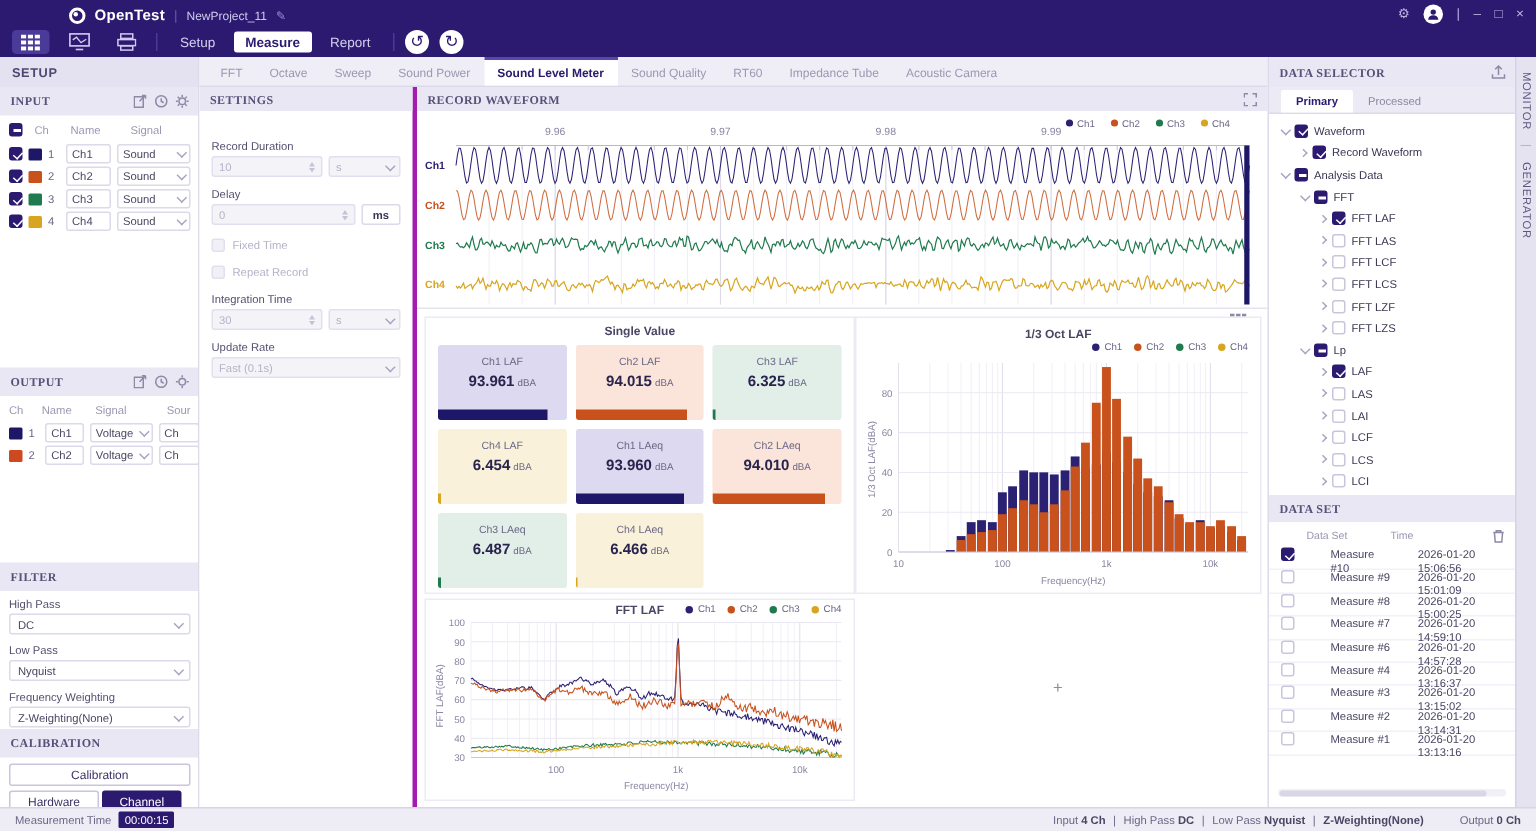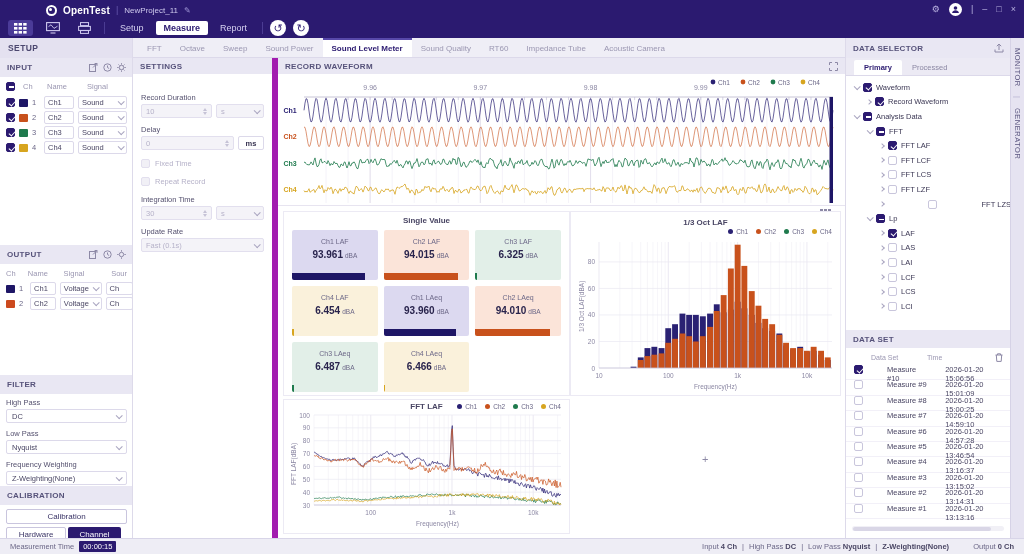--- a/index.html
+++ b/index.html
@@ -20,21 +20,21 @@
   .avatar { width:13px; height:13px; background:#fff; border-radius:50%; display:flex; align-items:center; justify-content:center; }
   .toolbar { position:absolute; left:8px; top:19px; height:18px; display:flex; align-items:center; gap:7px; }
   .icon-btn { width:25px; height:16px; border-radius:3px; display:flex; align-items:center; justify-content:center; }
   .icon-btn.active { background:#4b3b98; }
   .tb-sep { width:1px; height:12px; background:#4b3c93; }
   .nav-item { color:#d5d0f0; font-size:9px; padding:2px 8px; border-radius:2px; }
   .nav-item.active { background:#fff; color:#2b1a70; font-weight:bold; }
   .round-btn { width:16px; height:16px; border-radius:50%; background:#fff; color:#2b1a70; display:flex; align-items:center; justify-content:center; font-size:11px; line-height:16px; }
 
   
-  .phead { background:#e9e7f3; color:#56527a; font-size:8px; font-weight:bold; letter-spacing:.3px; display:flex; align-items:center; padding:0 7px; }
+  .phead { background:#e9e7f3; color:#56527a; font-size:8px; font-weight:bold; letter-spacing:.3px; display:flex; align-items:center; padding:0 7px;font-family:Liberation Serif, serif; }
   .phead .sp { flex:1; }
   .phicons { display:flex; gap:5px; color:#8d89a6; font-size:8px; align-items:center; }
 
   
   .sidebar-left { position:absolute; left:0; top:38px; width:133px; height:500px; background:#fff; border-right:1px solid #dddaea; overflow:hidden; }
   .sb-abs { position:absolute; left:0; width:133px; }
   .setup-hd { top:0; height:20px; background:#e4e1f0; color:#4c4870; font-size:8.5px; font-weight:bold; display:flex; align-items:center; padding:0 8px; letter-spacing:.4px; }
   .colhead { color:#9b97b2; font-size:7.5px; }
   .cb { width:9px; height:9px; border:1px solid #c9c6dc; border-radius:2px; background:#fff; position:relative; flex:none; }
   .cb.on { background:#2b1a70; border-color:#2b1a70; }
@@ -51,21 +51,21 @@
   .fsel { height:14px; border:1px solid #dcd9ea; border-radius:2px; background:#fff; display:flex; align-items:center; justify-content:space-between; padding:0 5px; font-size:7.5px; color:#4a4664; }
   .btn-outline { height:15px; border:1px solid #c9c5de; border-radius:2px; background:#fff; color:#3a3466; font-size:8px; display:flex; align-items:center; justify-content:center; }
   .btn-dark { height:15px; border-radius:2px; background:#2b1a70; color:#fff; font-size:8px; display:flex; align-items:center; justify-content:center; }
 
   
   .tabstrip { position:absolute; left:133px; top:38px; width:712px; height:20px; background:#efeef6; border-bottom:1px solid #dcd9ea; display:flex; align-items:stretch; padding-left:5px; }
   .mtab { padding:0 9px; font-size:8px; color:#9b97b2; display:flex; align-items:center; border-top:2px solid transparent; white-space:nowrap; }
   .mtab.active { background:#fff; color:#2b1a70; font-weight:bold; border-top:2px solid #5748a9; }
 
   
-  .settings { position:absolute; left:133px; top:58px; width:145px; height:480px; background:#fff; border-right:6px solid #a21caf; }
+  .settings { position:absolute; left:133px; top:58px; width:145px; height:480px; background:#fff; border-right:3px solid #a21caf; }
   .settings .phead { height:16px; }
   .sbody { padding:6px 8px;margin-top:13px; }
   .sfield { margin-bottom:7px; }
   .frow { display:flex; gap:4px; }
   .num-in { flex:1; height:14px; border:1px solid #e2dfee; background:#f4f3f8; border-radius:2px; color:#b6b2c9; font-size:7.5px; display:flex; align-items:center; padding:0 4px; justify-content:space-between; }
   .stepper { display:flex; flex-direction:column; gap:1px; }
   .stepper i { display:block; width:0; height:0; border-left:2.5px solid transparent; border-right:2.5px solid transparent; }
   .stepper .up { border-bottom:3px solid #c5c2d6; }
   .stepper .dn { border-top:3px solid #c5c2d6; }
   .unit-sel { width:48px; height:14px; border:1px solid #e2dfee; background:#f4f3f8; border-radius:2px; color:#b6b2c9; font-size:7.5px; display:flex; align-items:center; justify-content:space-between; padding:0 4px; }
@@ -829,33 +829,38 @@
           <span class="tree-lab">FFT</span>
         </div>
         <div class="tree-row" style="padding-left: 26px;">
           <span class="chev-r"></span>
           <span class="cb on"></span>
           <span class="tree-lab">FFT LAF</span>
         </div>
         <div class="tree-row" style="padding-left: 26px;">
           <span class="chev-r"></span>
           <span class="cb"></span>
+          <span class="tree-lab">FFT LAS</span>
+        </div>
+        <div class="tree-row" style="padding-left: 26px;">
+          <span class="chev-r"></span>
+          <span class="cb"></span>
           <span class="tree-lab">FFT LCF</span>
         </div>
         <div class="tree-row" style="padding-left: 26px;">
           <span class="chev-r"></span>
           <span class="cb"></span>
           <span class="tree-lab">FFT LCS</span>
         </div>
         <div class="tree-row" style="padding-left: 26px;">
           <span class="chev-r"></span>
           <span class="cb"></span>
           <span class="tree-lab">FFT LZF</span>
         </div>
-        <div class="tree-row" style="padding-left: 26px; justify-content: space-between;">
+        <div class="tree-row" style="padding-left: 26px;">
           <span class="chev-r"></span>
           <span class="cb"></span>
           <span class="tree-lab">FFT LZS</span>
         </div>
         <div class="tree-row" style="padding-left: 13px;">
           <span class="chev"></span>
           <span class="cb part"></span>
           <span class="tree-lab">Lp</span>
         </div>
         <div class="tree-row" style="padding-left: 26px;">
@@ -920,25 +925,20 @@
         </div>
         <div class="dset-row">
           <span class="cb"></span>
           <span class="dset-name">Measure #7</span>
           <span class="dset-time">2026-01-20 14:59:10</span>
         </div>
         <div class="dset-row">
           <span class="cb"></span>
           <span class="dset-name">Measure #6</span>
           <span class="dset-time">2026-01-20 14:57:28</span>
-        </div>
-        <div class="dset-row">
-          <span class="cb"></span>
-          <span class="dset-name">Measure #5</span>
-          <span class="dset-time">2026-01-20 13:46:54</span>
         </div>
         <div class="dset-row">
           <span class="cb"></span>
           <span class="dset-name">Measure #4</span>
           <span class="dset-time">2026-01-20 13:16:37</span>
         </div>
         <div class="dset-row">
           <span class="cb"></span>
           <span class="dset-name">Measure #3</span>
           <span class="dset-time">2026-01-20 13:15:02</span>

